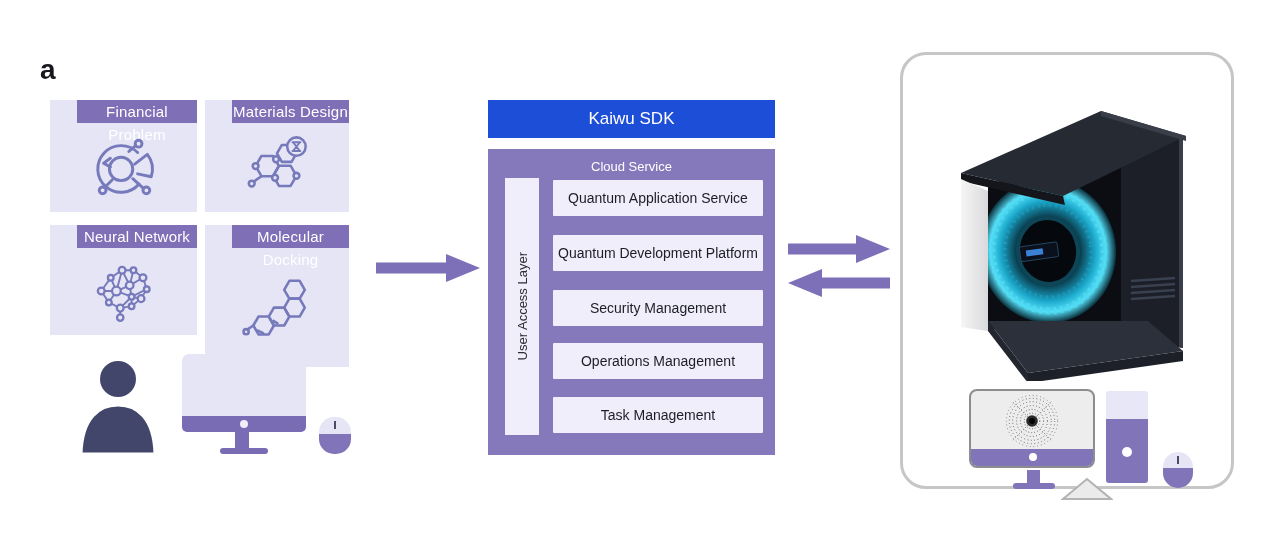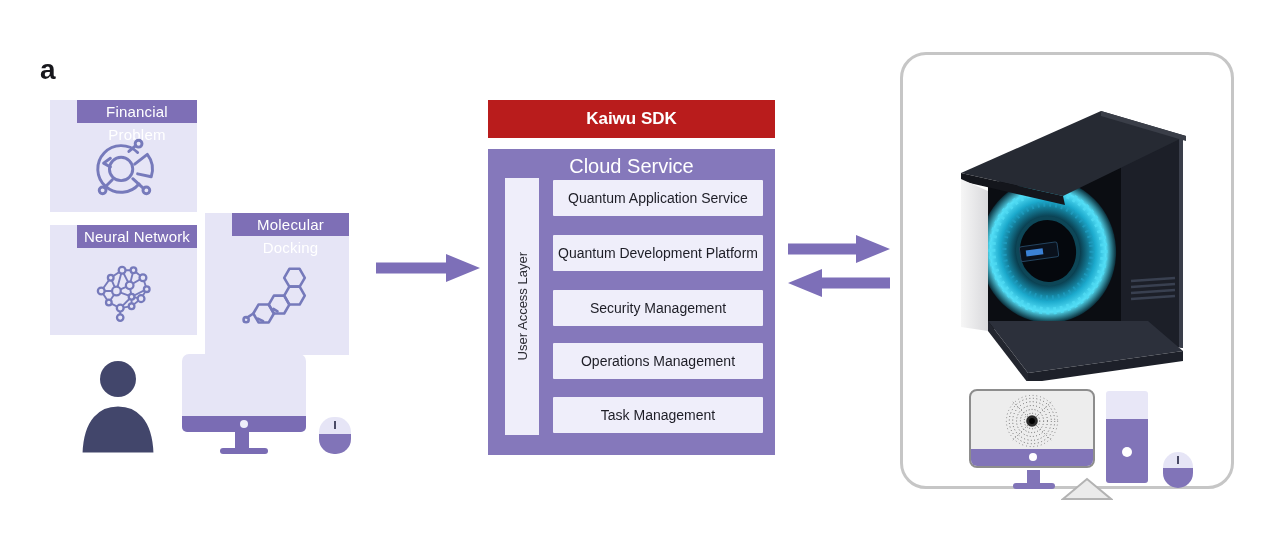--- a/index.html
+++ b/index.html
@@ -11,24 +11,24 @@
   #panel-a{left:40px;top:54px;font-size:28px;font-weight:700;color:#17171c;}
 
   
   .app-card{background:#e6e5f6;}
   .app-head{position:absolute;left:0;top:0;right:0;height:23px;background:#7e6fb6;color:#ffffff;
             font-size:15px;text-align:center;line-height:23px;letter-spacing:.2px;margin-left:27px;}
   .app-body{position:absolute;left:0;top:23px;right:0;bottom:0;display:flex;align-items:center;justify-content:center;}
   .app-card svg{display:block;}
 
   
-  #sdk-bar{left:488px;top:100px;width:287px;height:38px;background:#b91c1c;color:#fff;
-           font-size:17px;display:flex;align-items:center;justify-content:center;font-weight:bold;}
+  #sdk-bar{left:488px;top:100px;width:287px;height:38px;background:#1d4ed8;color:#fff;
+           font-size:17px;display:flex;align-items:center;justify-content:center;}
   #cloud-box{left:488px;top:149px;width:287px;height:306px;background:#8578bb;}
-  #cloud-title{position:absolute;left:0;top:3px;width:100%;height:28px;color:#fff;font-size:20px;
+  #cloud-title{position:absolute;left:0;top:3px;width:100%;height:28px;color:#fff;font-size:13px;
                display:flex;align-items:center;justify-content:center;}
   #access-layer{position:absolute;left:17px;top:29px;width:34px;height:257px;background:#efeefa;
                 display:flex;align-items:center;justify-content:center;}
   #access-layer span{writing-mode:vertical-rl;transform:rotate(180deg);font-size:13px;color:#2b2b33;white-space:nowrap;}
   .svc-box{position:absolute;left:65px;width:210px;height:36px;background:#efeefa;border-radius:1px;
            display:flex;align-items:center;justify-content:center;font-size:14px;color:#1d1d26;}
 
   
   .arrow-svg{display:block;}
 
@@ -74,20 +74,40 @@
         <path d="M41,19 L48,13"></path>
           <circle cx="51" cy="11" r="3.5"></circle>
         <path d="M24,48 L16,56"></path>
           <circle cx="14" cy="59" r="3.5"></circle>
         <path d="M45,47 L56,57"></path>
           <circle cx="59" cy="59" r="3.5"></circle>
       </svg>
     </div>
   </div>
 
+  <div class="abs app-card" style="left:205px;top:100px;width:144px;height:112px;">
+    <div class="app-head">Materials Design</div>
+    <div class="app-body">
+      <svg width="70" height="70" viewBox="0 0 72 72" fill="none" stroke="#767abb" stroke-width="2.6" stroke-linecap="round" stroke-linejoin="round">
+        <path d="M20,23.6 L32,23.6 L38,34 L32,44.4 L20,44.4 L14,34 Z"></path>
+        <path d="M38,33.6 L50,33.6 L56,44 L50,54.4 L38,54.4 L32,44 Z"></path>
+        <path d="M41,12.3 L51,12.3 L56,21 L51,29.7 L41,29.7 L36,21 Z"></path>
+        <path d="M20,44.4 L12,50"></path>
+        <circle cx="10" cy="52" r="3" fill="#e6e5f6"></circle>
+        <circle cx="14" cy="34" r="3" fill="#e6e5f6"></circle>
+        <circle cx="35" cy="27" r="3" fill="#e6e5f6"></circle>
+        <circle cx="34" cy="46" r="3" fill="#e6e5f6"></circle>
+        <circle cx="56" cy="44" r="3" fill="#e6e5f6"></circle>
+        <circle cx="56" cy="14" r="9.5" fill="#e6e5f6"></circle>
+        <g stroke-width="2">
+          <path d="M52,9.5 h8 M52,18.5 h8 M52.5,9.5 l7,9 M59.5,9.5 l-7,9"></path>
+        </g>
+      </svg>
+    </div>
+  </div>
 
   <div class="abs app-card" style="left:50px;top:225px;width:147px;height:110px;">
     <div class="app-head">Neural Network</div>
     <div class="app-body">
       <svg width="72" height="74" viewBox="0 0 76 78" fill="none" stroke="#767abb" stroke-width="2" stroke-linecap="round">
         <g>
           <path d="M14,38 L24,24 L36,16 L48,16 L58,24 L62,36 L56,46 L46,54 L34,56 L22,50 Z"></path>
           <path d="M14,38 L30,38 M24,24 L30,38 M36,16 L30,38 M36,16 L44,32 M48,16 L44,32 M58,24 L44,32 M62,36 L46,44 M56,46 L46,44 M46,54 L46,44 M34,56 L46,44 M30,38 L44,32 M44,32 L46,44 M30,38 L46,44 M34,56 L34,66 M22,50 L30,38"></path>
         </g>
         <g fill="#e6e5f6" stroke-width="2.4">
@@ -103,21 +123,21 @@
           <circle cx="22" cy="50" r="3"></circle>
             <circle cx="30" cy="38" r="4.6"></circle>
             <circle cx="44" cy="32" r="4"></circle>
           <circle cx="46" cy="44" r="3"></circle>
             <circle cx="34" cy="66" r="3.4"></circle>
         </g>
       </svg>
     </div>
   </div>
 
-  <div class="abs app-card" style="left:205px;top:213px;width:144px;height:142px;">
+  <div class="abs app-card" style="left:205px;top:225px;width:144px;height:142px;">
     <div class="app-head">Molecular Docking</div>
     <div class="app-body">
       <svg width="70" height="70" viewBox="0 0 68 68" fill="none" stroke="#767abb" stroke-width="2.5" stroke-linecap="round" stroke-linejoin="round">
         <path d="M16,42.3 L26,42.3 L31,51 L26,59.7 L16,59.7 L11,51 Z"></path>
         <path d="M31,33.6 L41,33.6 L46,42.3 L41,51 L31,51 L26,42.3 Z"></path>
         <path d="M46,24.9 L56,24.9 L61,33.6 L56,42.3 L46,42.3 L41,33.6 Z"></path>
         <path d="M46,7.6 L56,7.6 L61,16.3 L56,24.9 L46,24.9 L41,16.3 Z"></path>
         <path d="M11,51 L5,55"></path>
         <circle cx="4" cy="57" r="2.5"></circle>
         <path d="M15.5,56 L20.5,58.5 M30.5,46.5 L34.5,49"></path>

